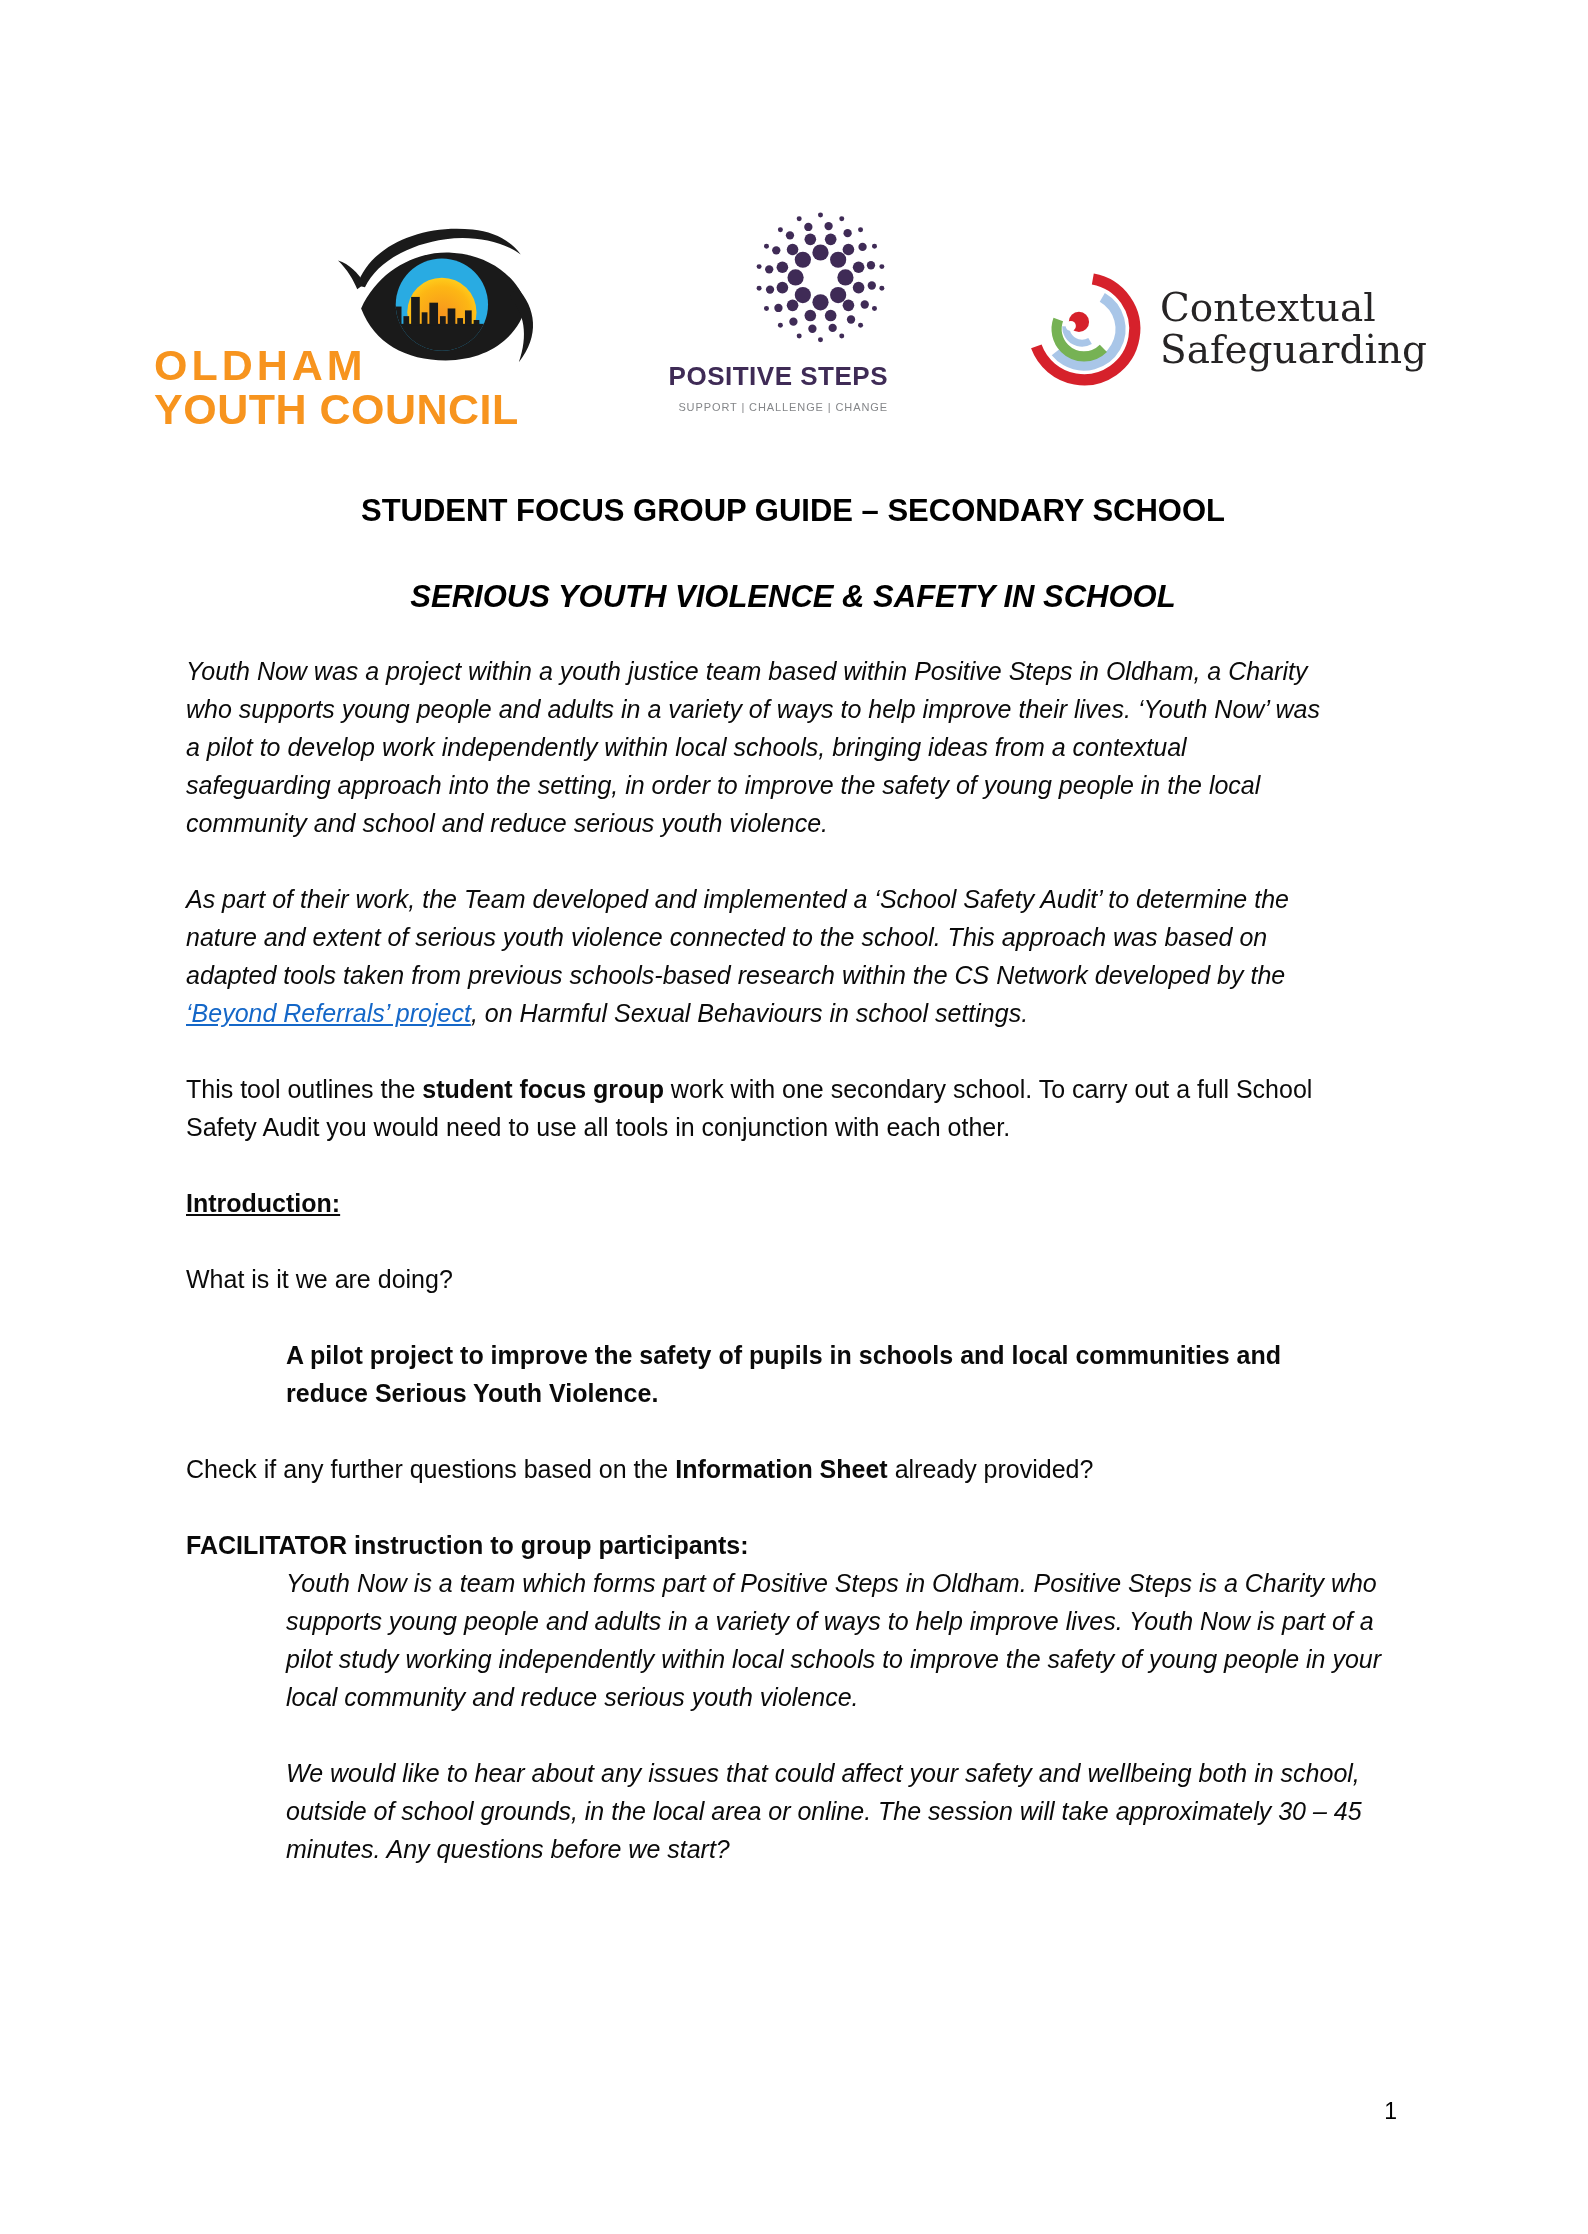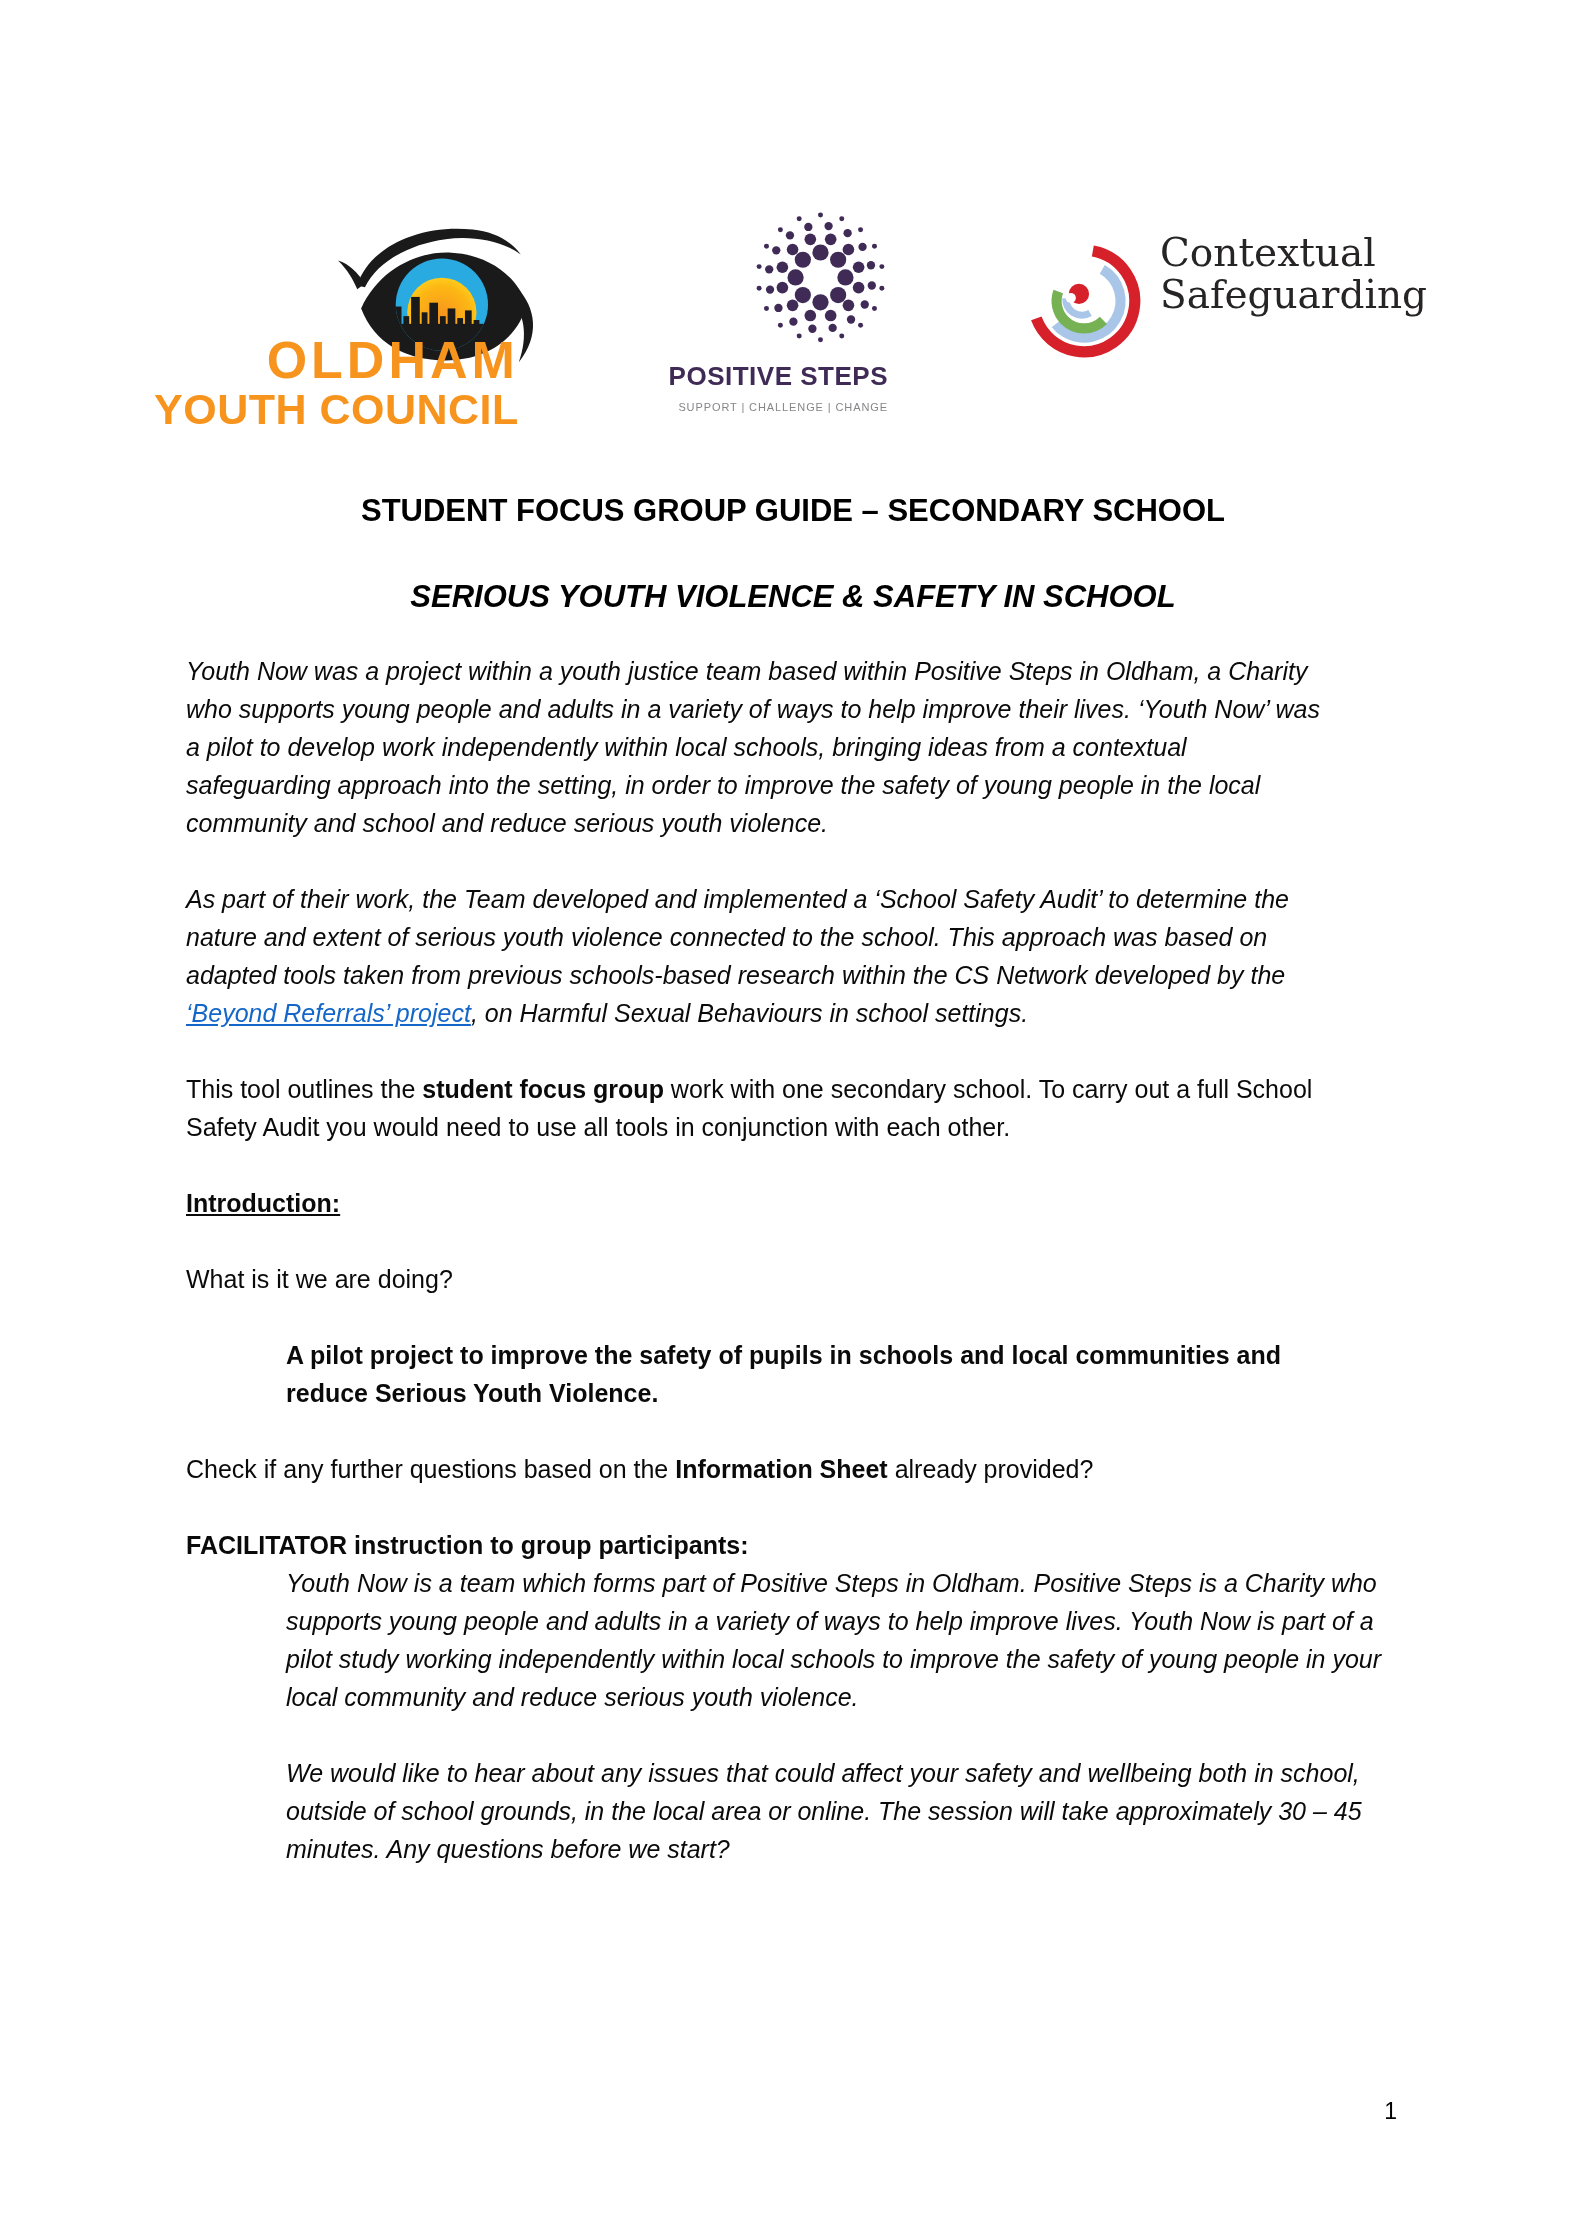--- a/index.html
+++ b/index.html
@@ -8,26 +8,26 @@
     width:1588px;height:2234px;
     background:#ffffff;
     font-family:"Liberation Sans", sans-serif;
     color:#0a0a0a;
     overflow:hidden;
   }
   
   .logo-oyc{position:absolute;left:150px;top:220px;width:400px;height:212px;}
   .oyc-eye{position:absolute;right:0;top:0;}
   .oyc-text{position:absolute;left:4px;bottom:0;color:#F7941E;font-weight:bold;line-height:1.04;}
-  .oyc-line1{font-size:52px;letter-spacing:4px;text-align:right;}
+  .oyc-line1{font-size:43px;letter-spacing:4px;}
   .oyc-line2{font-size:43px;letter-spacing:0.5px;}
   .logo-ps{position:absolute;left:652px;top:212px;width:236px;text-align:right;}
   .ps-name{margin-top:10px;font-size:26px;font-weight:bold;color:#3F2B56;letter-spacing:0.5px;}
   .ps-tag{margin-top:9px;font-size:11px;color:#848689;letter-spacing:0.9px;}
-  .logo-cs{position:absolute;left:1018px;top:232px;display:flex;}
+  .logo-cs{position:absolute;left:1018px;top:260px;display:flex;align-items:center;}
   .cs-text{margin-left:10px;font-family:"DejaVu Serif", serif;font-size:39px;color:#262425;line-height:1.08;}
   
   main{display:block;padding:488px 188px 0 186px;}
   h1{
     margin:0;text-align:center;
     font-size:31px;line-height:46px;font-weight:bold;color:#000;
   }
   h1 + h1{margin-top:40px;font-style:italic;}
   main p{margin:38px 0 0 0;font-size:25px;line-height:38px;max-width:1152px;}
   .first-para{margin-top:32px;}

